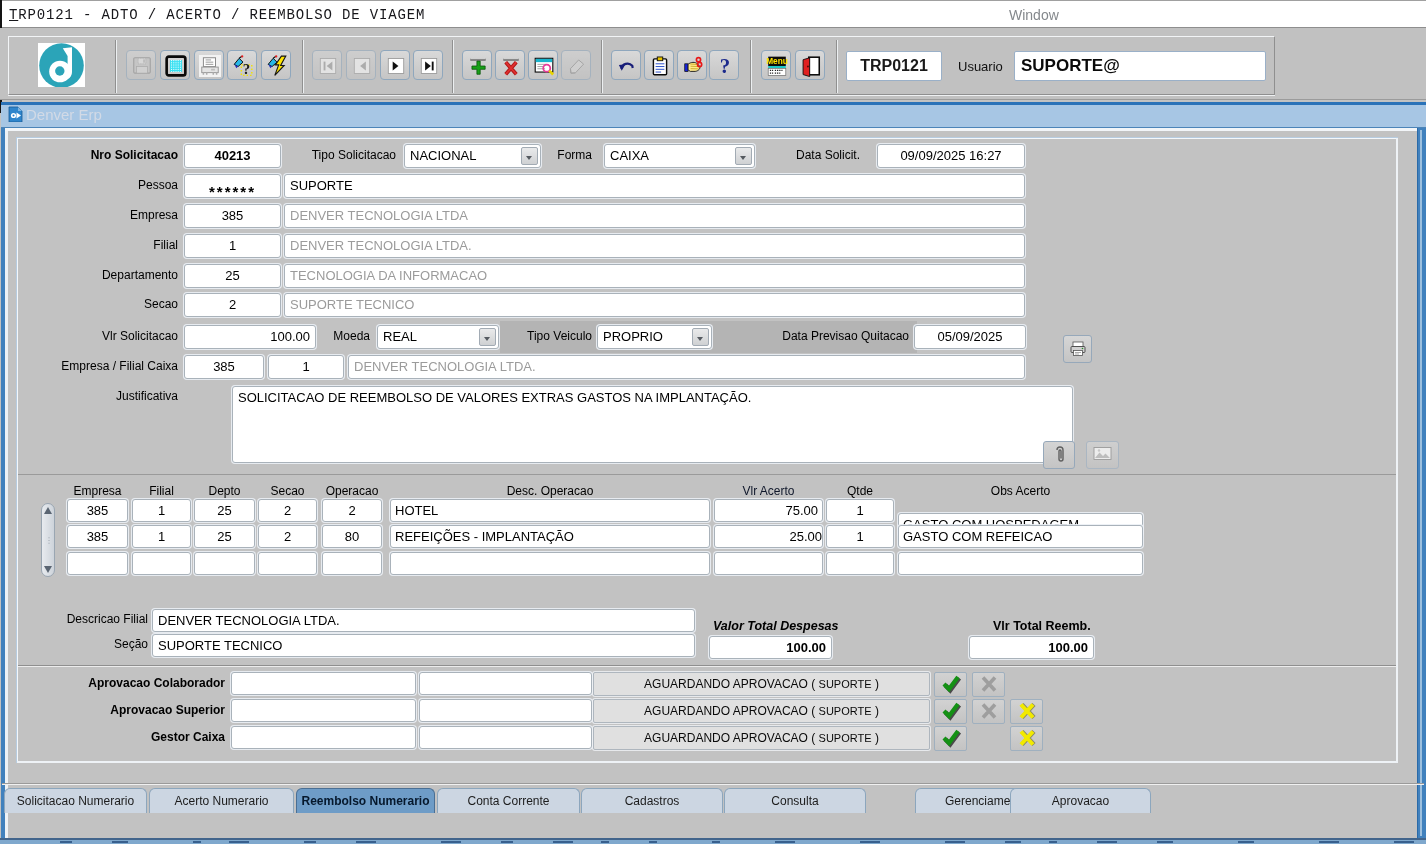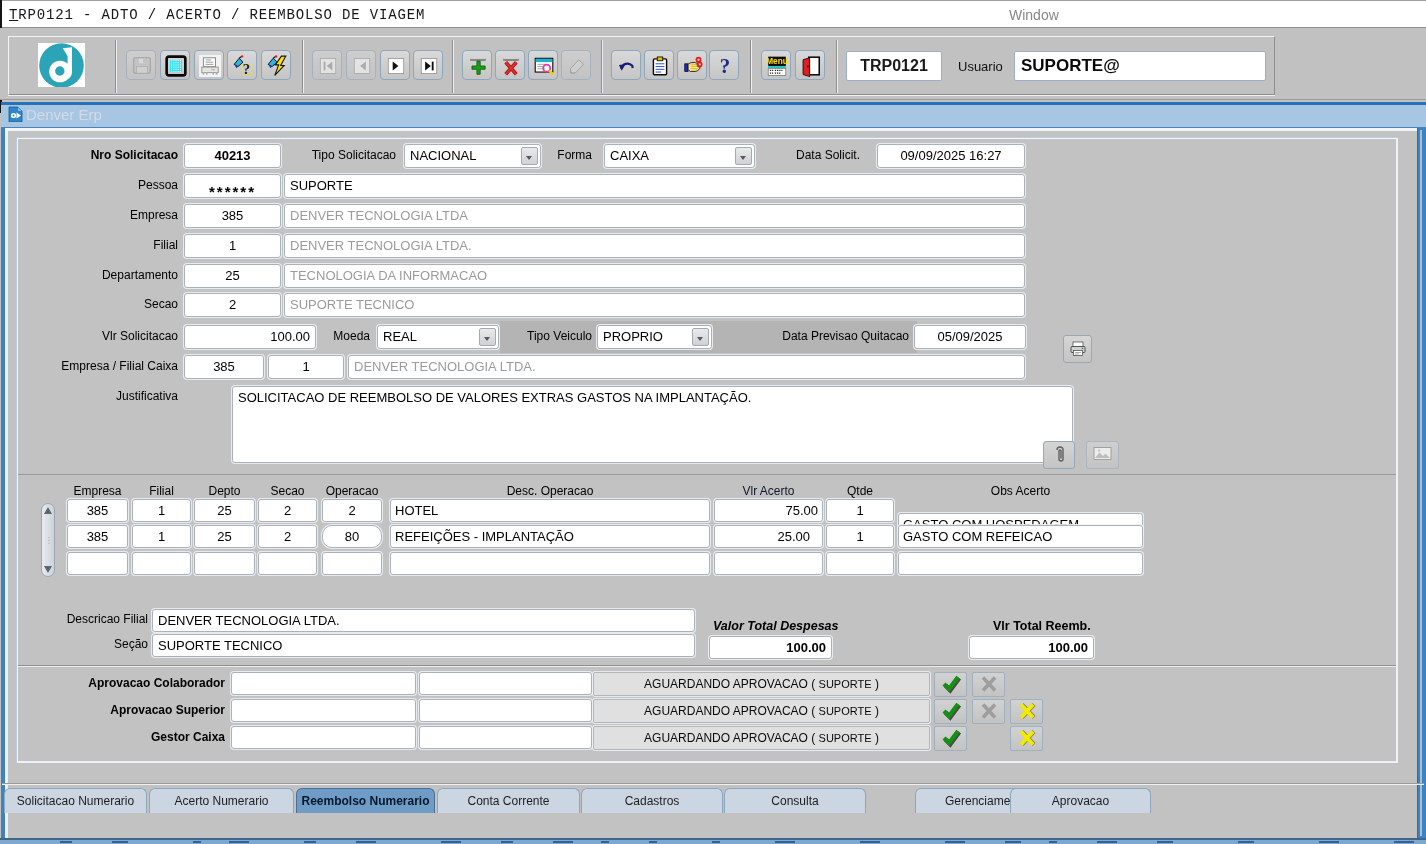--- a/index.html
+++ b/index.html
@@ -281,23 +281,23 @@
 <div class="inp" style="left:258px;top:499px;width:59px;height:23px;text-align:center;font-size:13px;line-height:21px;">2</div>
 <div class="inp" style="left:322px;top:499px;width:60px;height:23px;text-align:center;font-size:13px;line-height:21px;">2</div>
 <div class="inp" style="left:390px;top:499px;width:320px;height:23px;padding-left:4px;font-size:13px;line-height:21px;">HOTEL</div>
 <div class="inp" style="left:714px;top:499px;width:109px;height:23px;text-align:right;padding-right:4px;font-size:13px;line-height:21px;">75.00</div>
 <div class="inp" style="left:826px;top:499px;width:68px;height:23px;text-align:center;font-size:13px;line-height:21px;">1</div>
 <div class="inp" style="left:898px;top:513px;width:245px;height:23px;padding-left:4px;font-size:13px;line-height:21px;">GASTO COM HOSPEDAGEM</div>
 <div class="inp" style="left:67px;top:525px;width:61px;height:23px;text-align:center;font-size:13px;line-height:21px;">385</div>
 <div class="inp" style="left:132px;top:525px;width:59px;height:23px;text-align:center;font-size:13px;line-height:21px;">1</div>
 <div class="inp" style="left:194px;top:525px;width:61px;height:23px;text-align:center;font-size:13px;line-height:21px;">25</div>
 <div class="inp" style="left:258px;top:525px;width:59px;height:23px;text-align:center;font-size:13px;line-height:21px;">2</div>
-<div class="inp" style="left:322px;top:525px;width:60px;height:23px;text-align:center;font-size:13px;line-height:21px;border-radius:10px;">80</div>
+<div class="inp" style="left:322px;top:525px;width:60px;height:23px;text-align:center;font-size:13px;line-height:21px;">80</div>
 <div class="inp" style="left:390px;top:525px;width:320px;height:23px;padding-left:4px;font-size:13px;line-height:21px;">REFEIÇÕES - IMPLANTAÇÃO</div>
-<div class="inp" style="left:714px;top:525px;width:109px;height:23px;text-align:right;padding-right:12px;font-size:13px;line-height:21px;">25.00</div>
+<div class="inp" style="left:714px;top:525px;width:109px;height:23px;text-align:right;padding-right:0;font-size:13px;line-height:21px;">25.00</div>
 <div class="inp" style="left:826px;top:525px;width:68px;height:23px;text-align:center;font-size:13px;line-height:21px;">1</div>
 <div class="inp" style="left:898px;top:525px;width:245px;height:23px;padding-left:4px;font-size:13px;line-height:21px;">GASTO COM REFEICAO</div>
 <div class="inp" style="left:67px;top:552px;width:61px;height:23px;text-align:center;font-size:13px;line-height:21px;"></div>
 <div class="inp" style="left:132px;top:552px;width:59px;height:23px;text-align:center;font-size:13px;line-height:21px;"></div>
 <div class="inp" style="left:194px;top:552px;width:61px;height:23px;text-align:center;font-size:13px;line-height:21px;"></div>
 <div class="inp" style="left:258px;top:552px;width:59px;height:23px;text-align:center;font-size:13px;line-height:21px;"></div>
 <div class="inp" style="left:322px;top:552px;width:60px;height:23px;text-align:center;font-size:13px;line-height:21px;"></div>
 <div class="inp" style="left:390px;top:552px;width:320px;height:23px;padding-left:4px;font-size:13px;line-height:21px;"></div>
 <div class="inp" style="left:714px;top:552px;width:109px;height:23px;text-align:right;padding-right:4px;font-size:13px;line-height:21px;"></div>
 <div class="inp" style="left:826px;top:552px;width:68px;height:23px;text-align:center;font-size:13px;line-height:21px;"></div>

